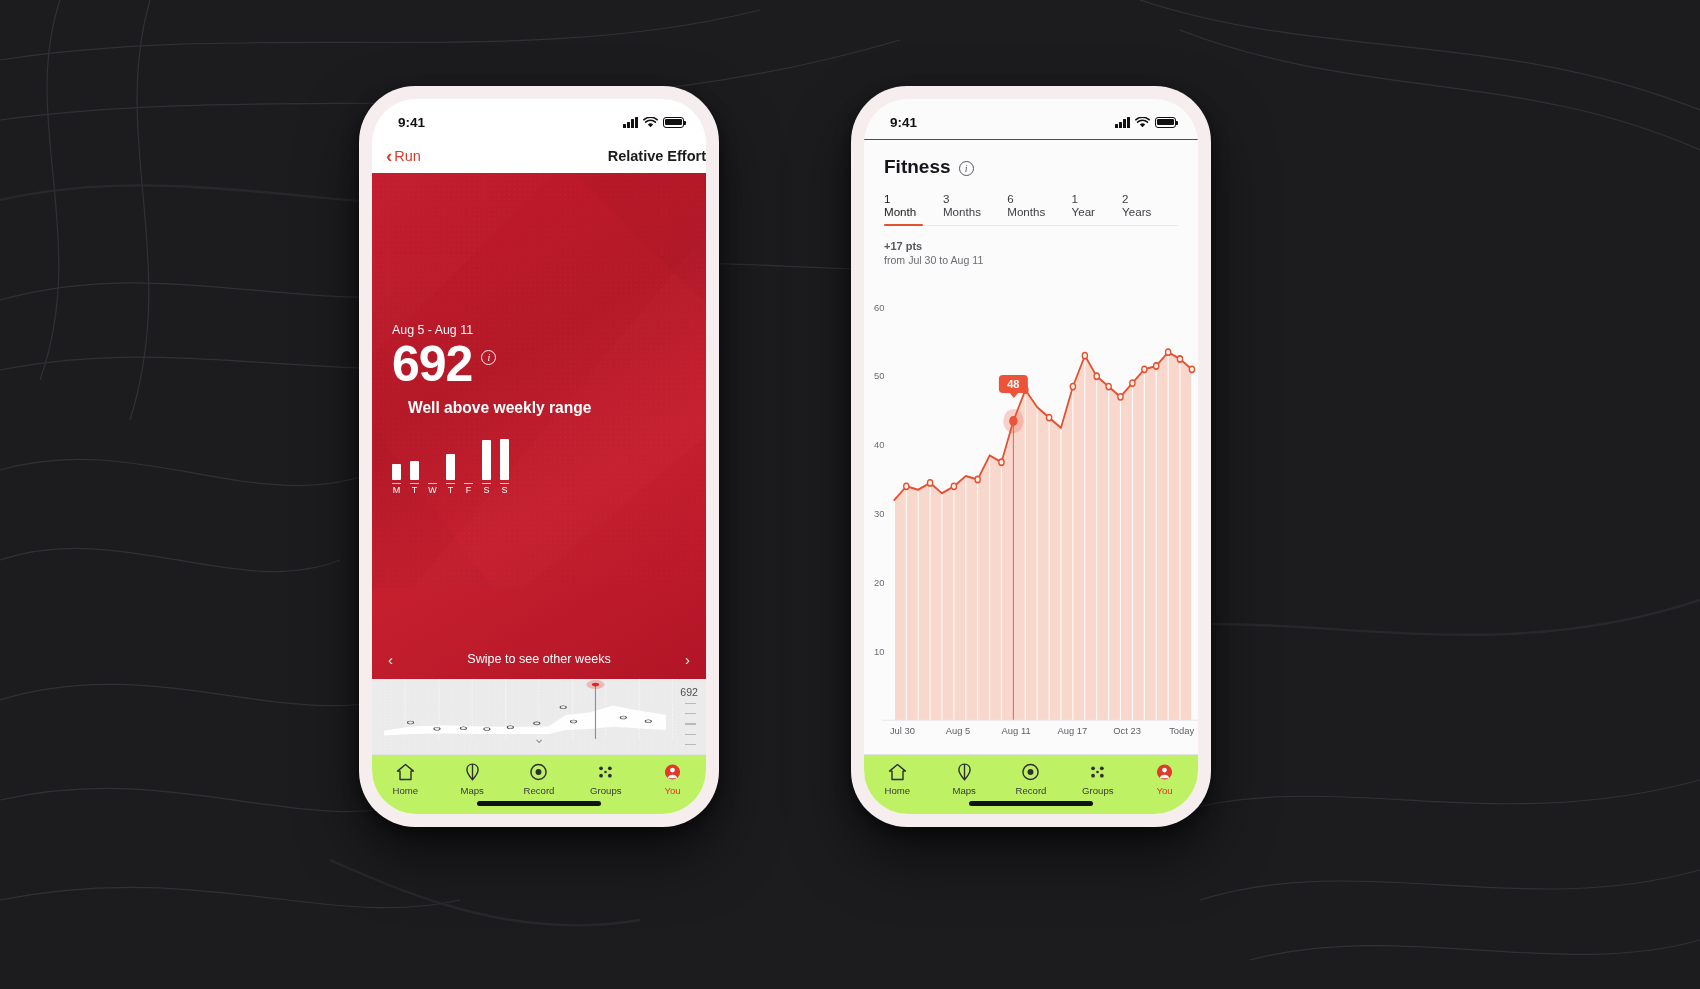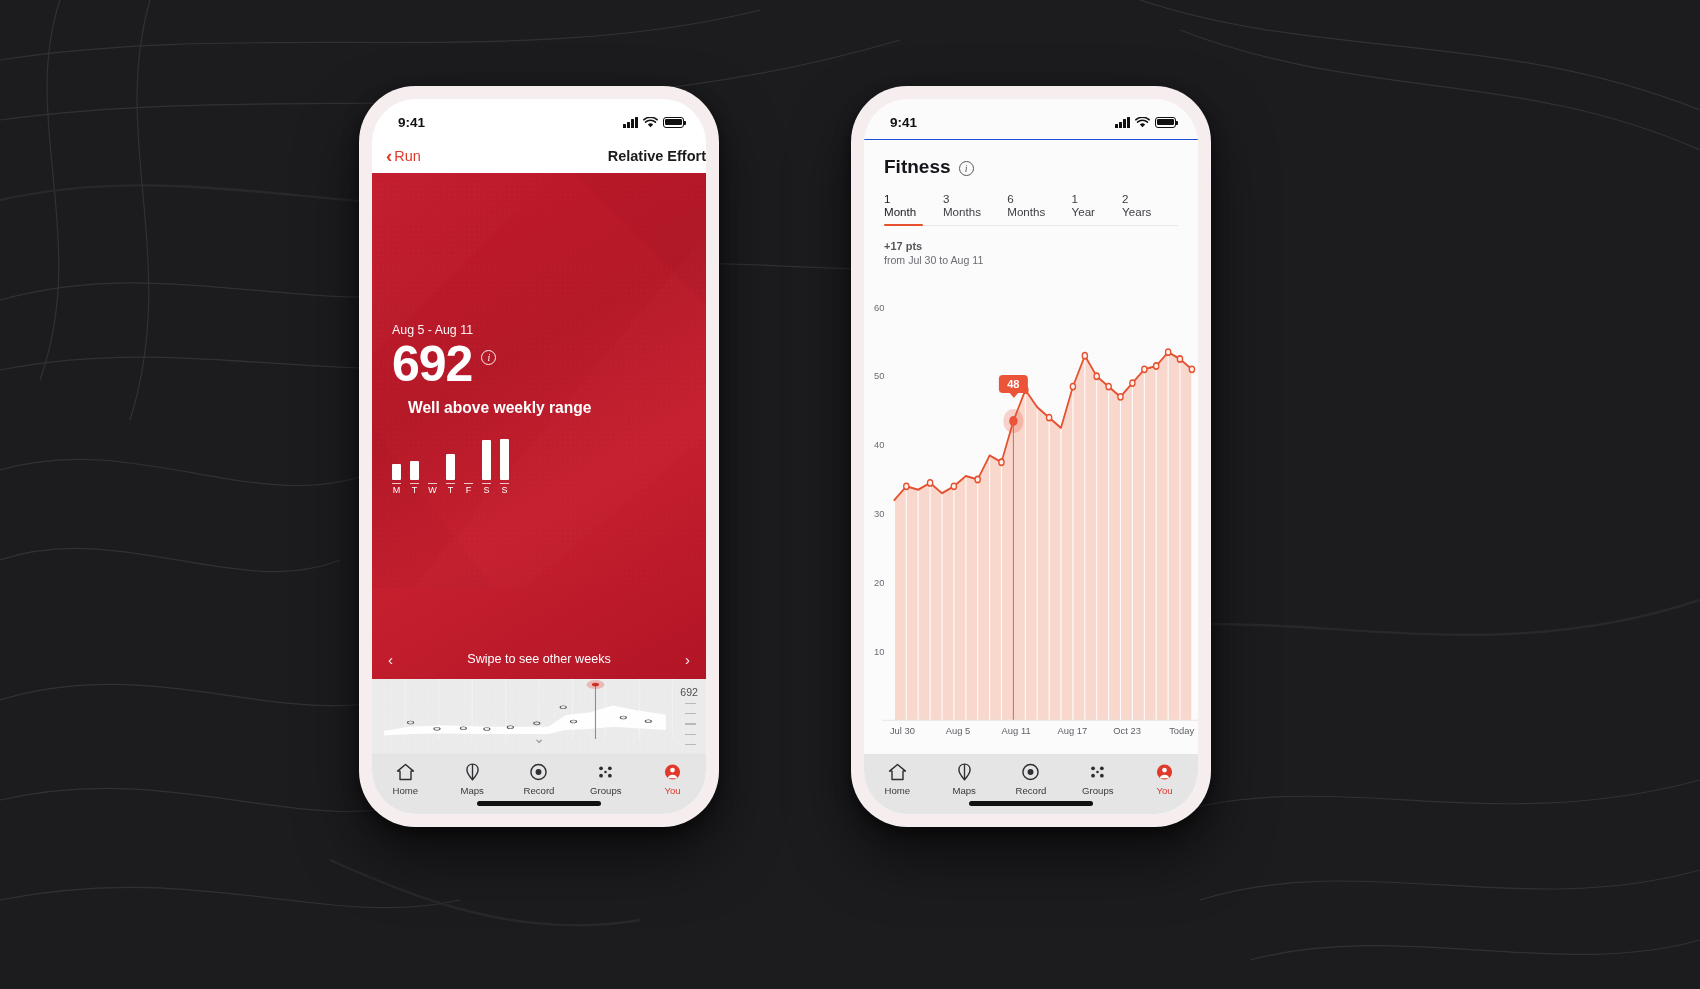--- a/index.html
+++ b/index.html
@@ -106,21 +106,21 @@
   .hist-xlab { position: absolute; font-size: 10.4px; color: #6e6e72; }
   .hist-val {
     position: absolute; right: 8px; top: 7px; font-size: 10.6px; color: #4e4e52; font-weight: 500;
   }
   .hist-ticks { position: absolute; right: 10px; top: 24px; display: flex; flex-direction: column; gap: 9px; align-items: flex-end; }
   .hist-ticks i { display: block; width: 11px; height: 1.2px; background: #b9b9bd; }
   .chev-down { position: absolute; left: 50%; transform: translateX(-50%); bottom: 8px; color: #9a9aa0; font-size: 14px; cursor: pointer; }
 
   
   .tabbar {
-    flex: none; height: 60px; background: #e5e5e5; border-top: 1px solid #e3e3e6;
+    flex: none; height: 60px; background: #bef264; border-top: 1px solid #e3e3e6;
     display: flex; align-items: flex-start; padding-top: 8px;
   }
   .tab { flex: 1; display: flex; flex-direction: column; align-items: center; gap: 4px; cursor: pointer; }
   .tab .tlabel { font-size: 9.6px; color: #3a3a3e; }
   .tab.active .tlabel { color: #e1392a; }
   .tab svg { display: block; }
   .home-ind { position: absolute; bottom: 8px; left: 50%; transform: translateX(-50%); width: 124px; height: 5px; border-radius: 3px; background: #111; }
 
   
   .p2 .phone-inner { background: #fbfbfc; }

